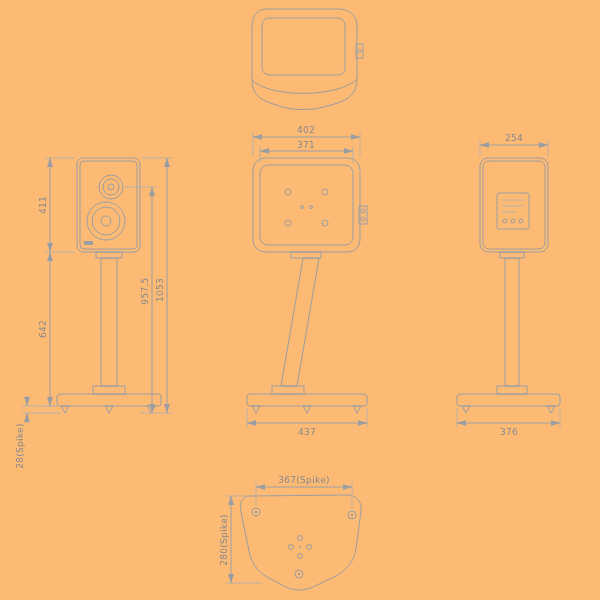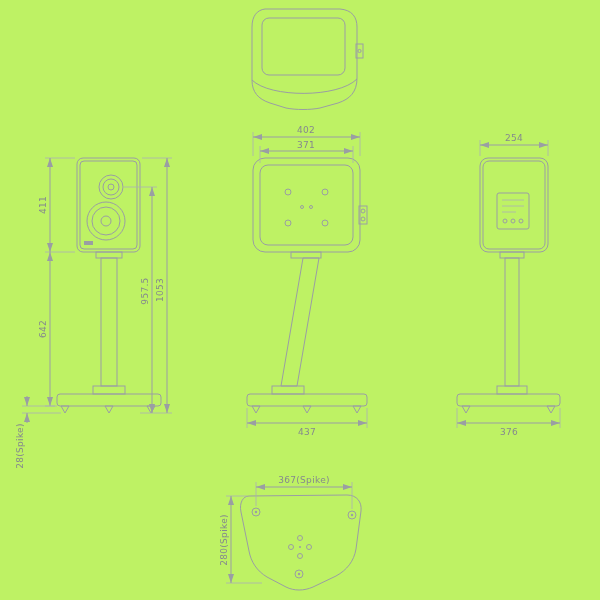--- a/index.html
+++ b/index.html
@@ -1,19 +1,19 @@
 <!DOCTYPE html>
 <html><head>
 <meta charset="utf-8">
 <style>
   html,body{margin:0;padding:0;background:#ffffff;}
   .canvas{
     position:relative;
     width:600px;height:600px;
-    background:#bef264;
+    background:#fdba74;
     font-family:"DejaVu Sans", sans-serif;
   }
   svg{display:block;}
   .ln{stroke:#9a9ea3;stroke-width:1;fill:none;}
   .ext{stroke:#aab0b5;stroke-width:0.8;fill:none;}
   .fillg{fill:#9a9ea3;stroke:none;}
   .dim{
     font-family:"DejaVu Sans", sans-serif;
     font-size:9px;
     fill:#85898e;

